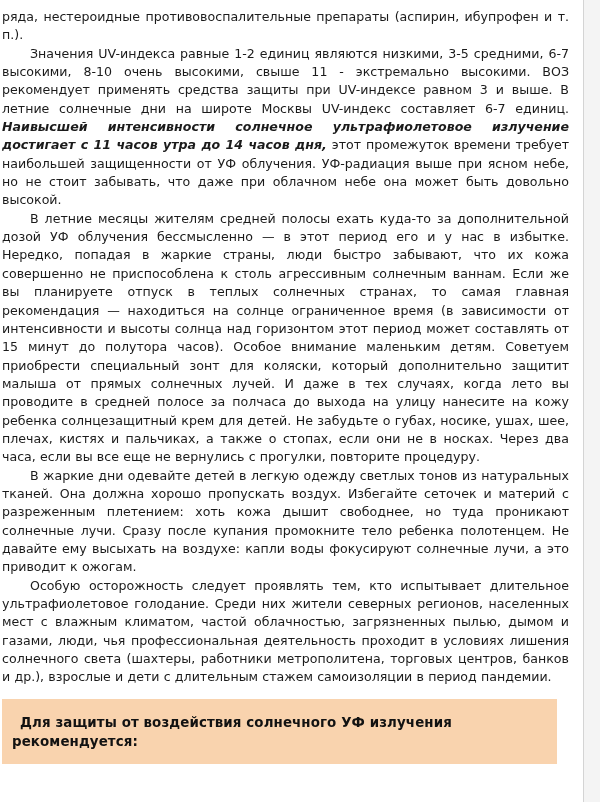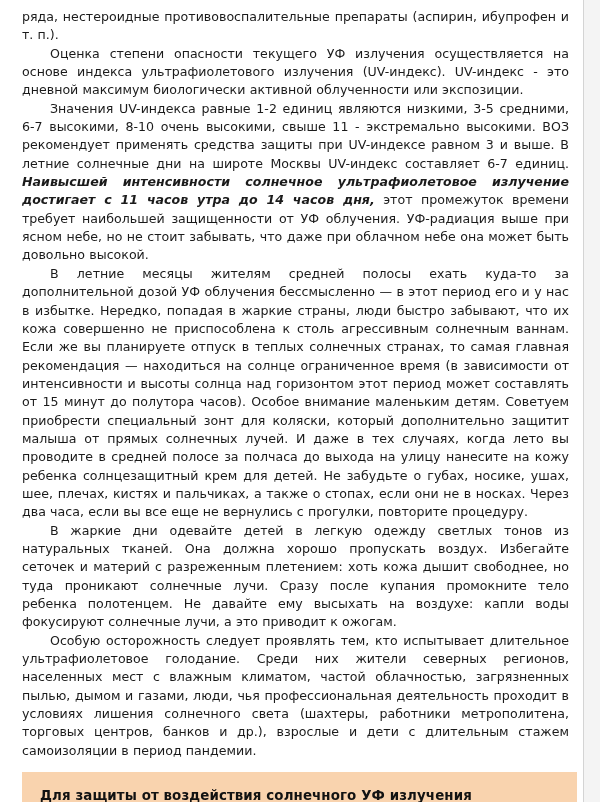--- a/index.html
+++ b/index.html
@@ -18,21 +18,21 @@
   }
 
   
   .page {
     position: absolute;
     left: 0; top: 0;
     width: 583px;
     height: 802px;
     background: #ffffff;
     box-sizing: border-box;
-    padding: 8px 14px 0 22px;
+    padding: 8px 14px 0 2px;
   }
 
   
   .scrollbar {
     position: absolute;
     right: 0; top: 0;
     width: 17px;
     height: 802px;
     background: #f4f4f4;
     border-left: 1px solid #d4d4d4;
@@ -82,23 +82,20 @@
 </style>
 </head>
 <body>
 
 <div class="page">
 
   <p class="para noindent">
     <span>ряда, нестероидные противовоспалительные препараты (аспирин, ибупрофен и т. п.).</span>
   </p>
 
-  <p class="para">
-    <span>Оценка степени опасности текущего УФ излучения осуществляется на основе индекса ультрафиолетового излучения (UV-индекс). UV-индекс - это дневной максимум биологически активной облученности или экспозиции.</span>
-  </p>
 
   <p class="para">
     <span>Значения UV-индекса равные 1-2 единиц являются низкими, 3-5 средними, 6-7 высокими, 8-10 очень высокими, свыше 11 - экстремально высокими. ВОЗ рекомендует применять средства защиты при UV-индексе равном 3 и выше. В летние солнечные дни на широте Москвы UV-индекс составляет 6-7 единиц. </span><b class="strong">Наивысшей интенсивности солнечное ультрафиолетовое излучение достигает с 11 часов утра до 14 часов дня,</b><span> этот промежуток времени требует наибольшей защищенности от УФ облучения. УФ-радиация выше при ясном небе, но не стоит забывать, что даже при облачном небе она может быть довольно высокой.</span>
   </p>
 
   <p class="para">
     <span>В летние месяцы жителям средней полосы ехать куда-то за дополнительной дозой УФ облучения бессмысленно —  в этот период его и у нас в избытке. Нередко, попадая в жаркие страны, люди быстро забывают, что их кожа совершенно не приспособлена к столь агрессивным солнечным ваннам. Если же вы планируете отпуск в теплых солнечных странах, то самая главная рекомендация — находиться на солнце ограниченное время (в зависимости от интенсивности и высоты солнца над горизонтом этот период может составлять от 15 минут до полутора часов). Особое внимание маленьким детям. Советуем приобрести специальный зонт для коляски, который дополнительно защитит малыша от прямых солнечных лучей. И даже в тех случаях, когда лето вы проводите в средней полосе за полчаса до выхода на улицу нанесите на кожу ребенка солнцезащитный крем для детей. Не забудьте о губах, носике, ушах, шее, плечах, кистях и пальчиках, а также о стопах, если они не в носках. Через два часа, если вы все еще не вернулись с прогулки, повторите процедуру.</span>
   </p>
 
   <p class="para">

